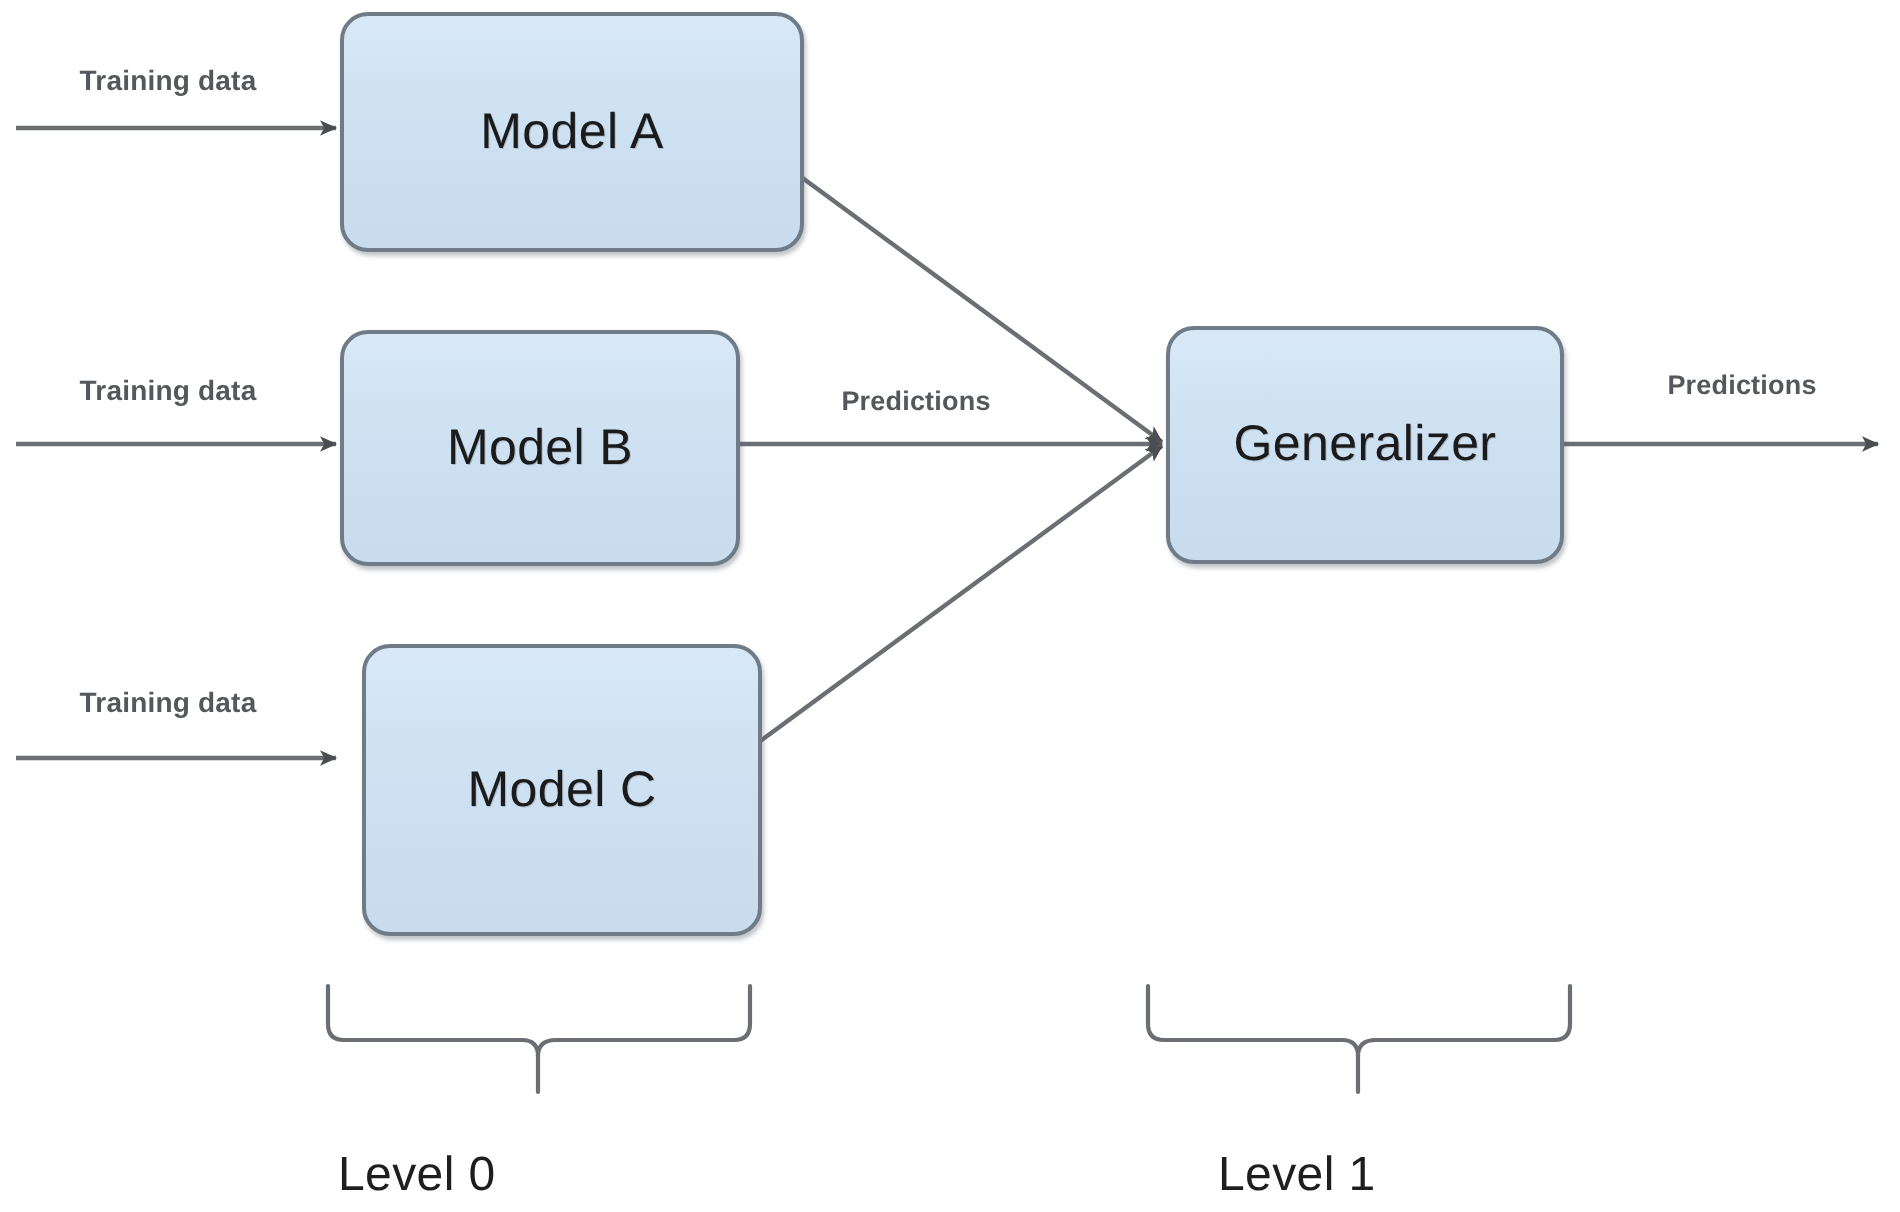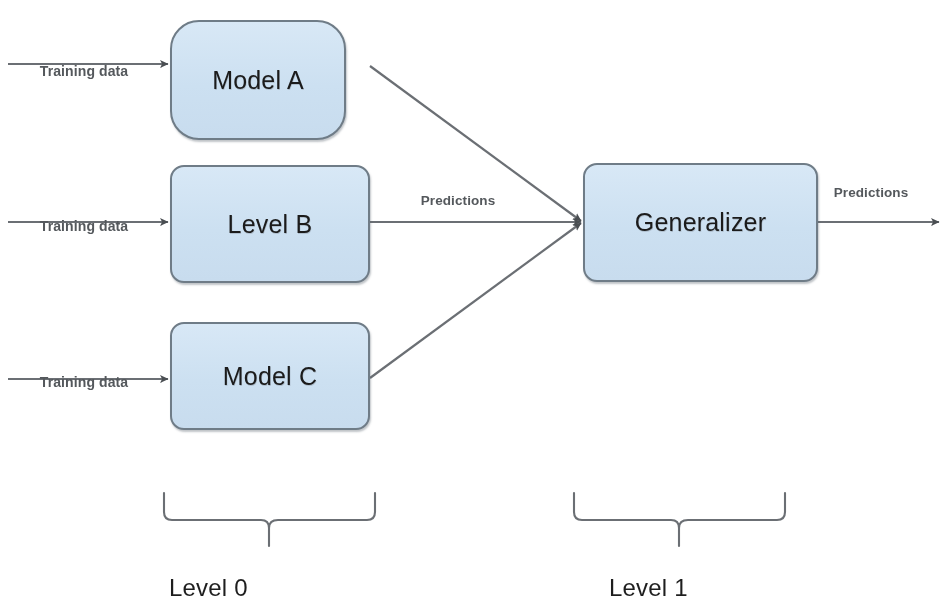--- a/index.html
+++ b/index.html
@@ -54,21 +54,20 @@
     font-family: "Liberation Sans", sans-serif;
     font-size: 13.5px;
     font-weight: 700;
     color: #54585c;
     white-space: nowrap;
     text-align: center;
     letter-spacing: 0.1px;
   }
   .training-label {
     font-size: 14px;
-    margin-top: 31px;
   }
   
   .level-caption {
     position: absolute;
     font-family: "Liberation Sans", sans-serif;
     font-size: 24px;
     color: #1e1e1e;
     white-space: nowrap;
     text-align: left;
     letter-spacing: 0.2px;
@@ -114,33 +113,33 @@
       <path d="M164,493 L164,512 Q164,520 172,520 L261,520 Q269,520 269,528 L269,546"></path>
       <path d="M375,493 L375,512 Q375,520 367,520 L278,520 Q269,520 269,528"></path>
     </g>
 
     <g fill="none" stroke="#6b6f74" stroke-width="2.1" stroke-linecap="round">
       <path d="M574,493 L574,512 Q574,520 582,520 L671,520 Q679,520 679,528 L679,546"></path>
       <path d="M785,493 L785,512 Q785,520 777,520 L688,520 Q679,520 679,528"></path>
     </g>
   </svg>
 
-  <div class="node-box" style="left:170px; top:20px; width:176px; height:120px;border-radius:29px;">
+  <div class="node-box" style="left:170px; top:6px; width:232px; height:120px;">
     <span class="node-label">Model A</span>
   </div>
 
   <div class="node-box" style="left:170px; top:165px; width:200px; height:118px;">
-    <span class="node-label">Level B</span>
+    <span class="node-label">Model B</span>
   </div>
 
-  <div class="node-box" style="left:170px; top:322px; width:200px; height:108px;">
+  <div class="node-box" style="left:181px; top:322px; width:200px; height:146px;">
     <span class="node-label">Model C</span>
   </div>
 
-  <div class="node-box" style="left:583px; top:163px; width:235px; height:119px;">
+  <div class="node-box" style="left:583px; top:163px; width:199px; height:119px;">
     <span class="node-label">Generalizer</span>
   </div>
 
   <div class="edge-label training-label" style="left:0px; top:32px; width:168px;">Training data</div>
 
   <div class="edge-label training-label" style="left:0px; top:187px; width:168px;">Training data</div>
 
   <div class="edge-label training-label" style="left:0px; top:343px; width:168px;">Training data</div>
 
   <div class="edge-label" style="left:388px; top:193px; width:140px;">Predictions</div>

